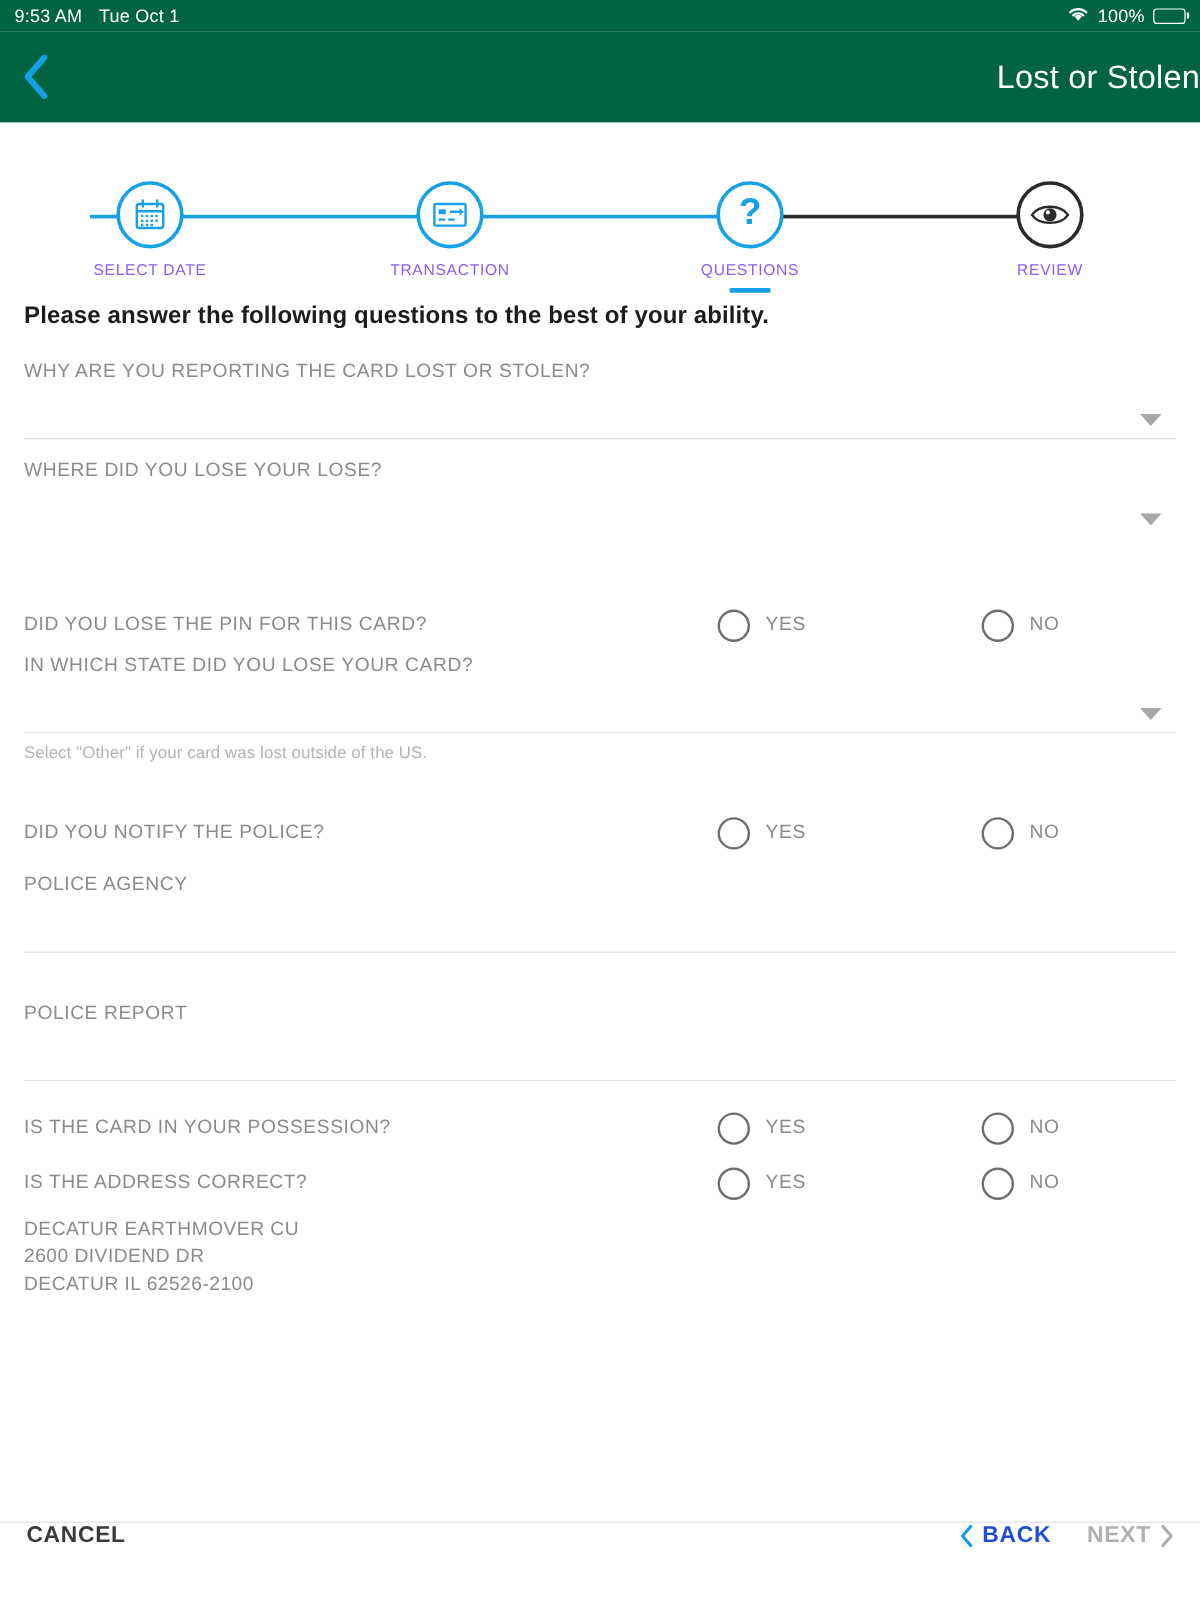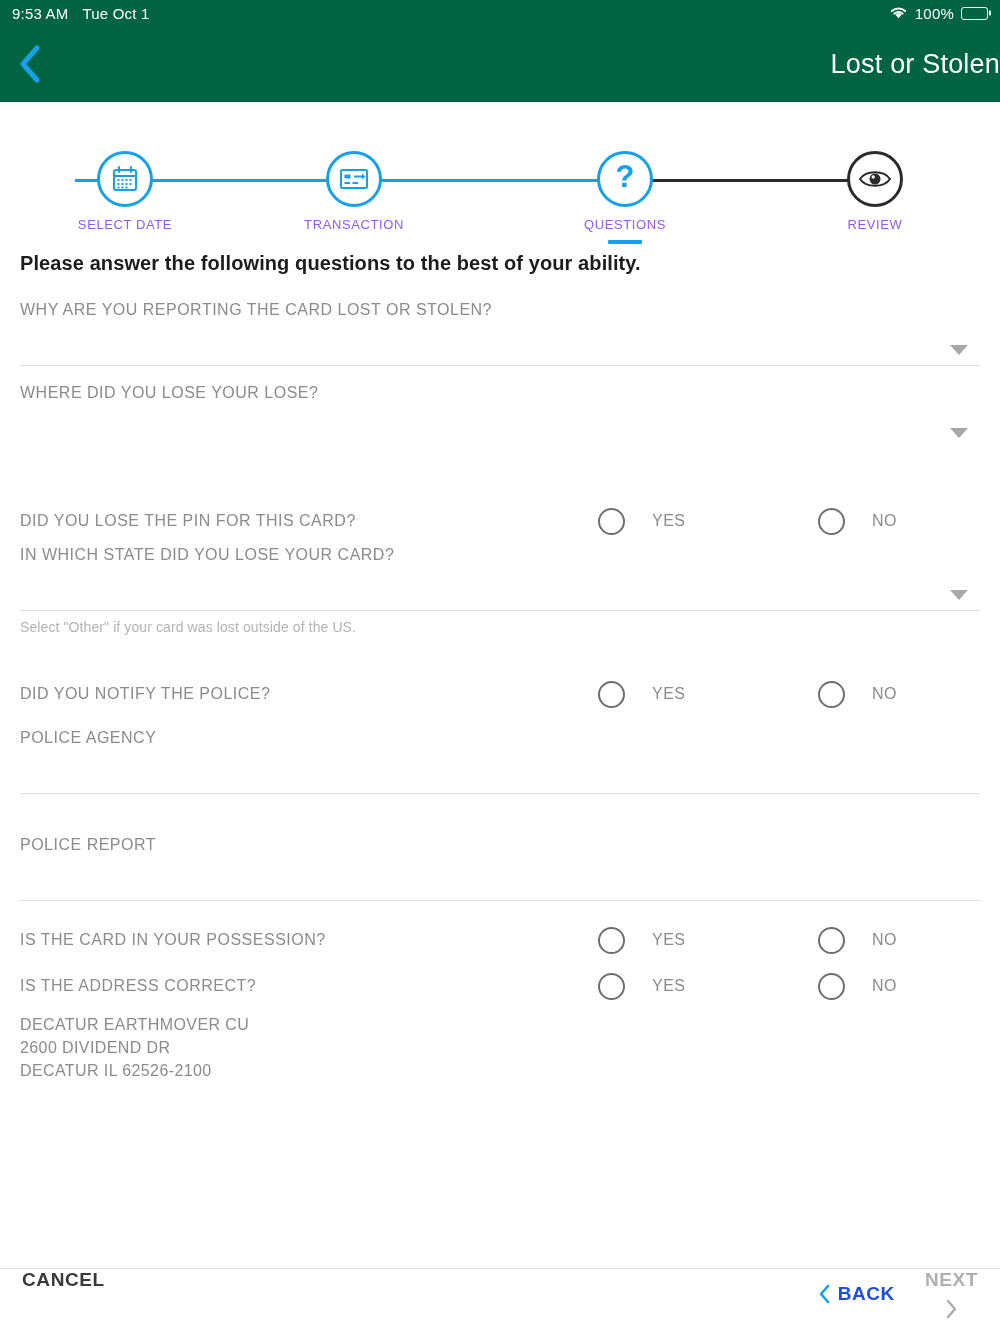--- a/index.html
+++ b/index.html
@@ -165,21 +165,21 @@
   
   .radio-row {
     display: flex;
     align-items: center;
     height: 46px;
   }
   .radio-row .q-label { flex: 0 0 auto; }
   .radio-opt {
     display: flex;
     align-items: center;
-    gap: 27px;
+    gap: 13px;
     position: absolute;
   }
   .radio-row { position: relative; }
   .opt-yes { left: 578px; }
   .opt-no  { left: 798px; }
   .radio-circle {
     width: 27px; height: 27px;
     border-radius: 50%;
     border: 2.5px solid #6e6e6e;
     background: #ffffff;
@@ -225,21 +225,21 @@
   .btn-back, .btn-next {
     display: flex;
     align-items: center;
     gap: 8px;
     font-size: 19px;
     font-weight: bold;
     letter-spacing: .6px;
     cursor: pointer;
   }
   .btn-back { color: #1d4ed8; }
-  .btn-next { color: #b0b0b0; flex-direction: column; }
+  .btn-next { color: #b0b0b0; }
 </style>
 </head>
 <body>
 
 <div class="status-bar">
   <div class="status-left">
     <span>9:53 AM</span>
     <span>Tue Oct 1</span>
   </div>
   <div class="status-right">
@@ -288,21 +288,21 @@
             <rect x="19.5" y="19" width="2" height="2"></rect>
           <rect x="7.5" y="22.5" width="2" height="2"></rect>
             <rect x="11.5" y="22.5" width="2" height="2"></rect>
           <rect x="15.5" y="22.5" width="2" height="2"></rect>
         </g>
       </svg>
     </div>
     <div class="step-label">SELECT DATE</div>
   </div>
 
-  <div class="step" style="left:354px">
+  <div class="step" style="left:375px">
     <div class="step-circle">
       <svg width="32" height="28" viewBox="0 0 32 28">
         <rect x="3" y="5" width="26" height="18" rx="1.5" fill="none" stroke="#14a1e8" stroke-width="2"></rect>
         <rect x="6.5" y="9.5" width="6" height="4" fill="#14a1e8"></rect>
         <line x1="16" y1="11.5" x2="25" y2="11.5" stroke="#14a1e8" stroke-width="2"></line>
         <polygon points="24,8.5 27.5,11.5 24,14.5" fill="#14a1e8"></polygon>
         <line x1="6.5" y1="18" x2="12" y2="18" stroke="#14a1e8" stroke-width="2"></line>
         <line x1="14.5" y1="18" x2="20" y2="18" stroke="#14a1e8" stroke-width="2"></line>
       </svg>
     </div>

